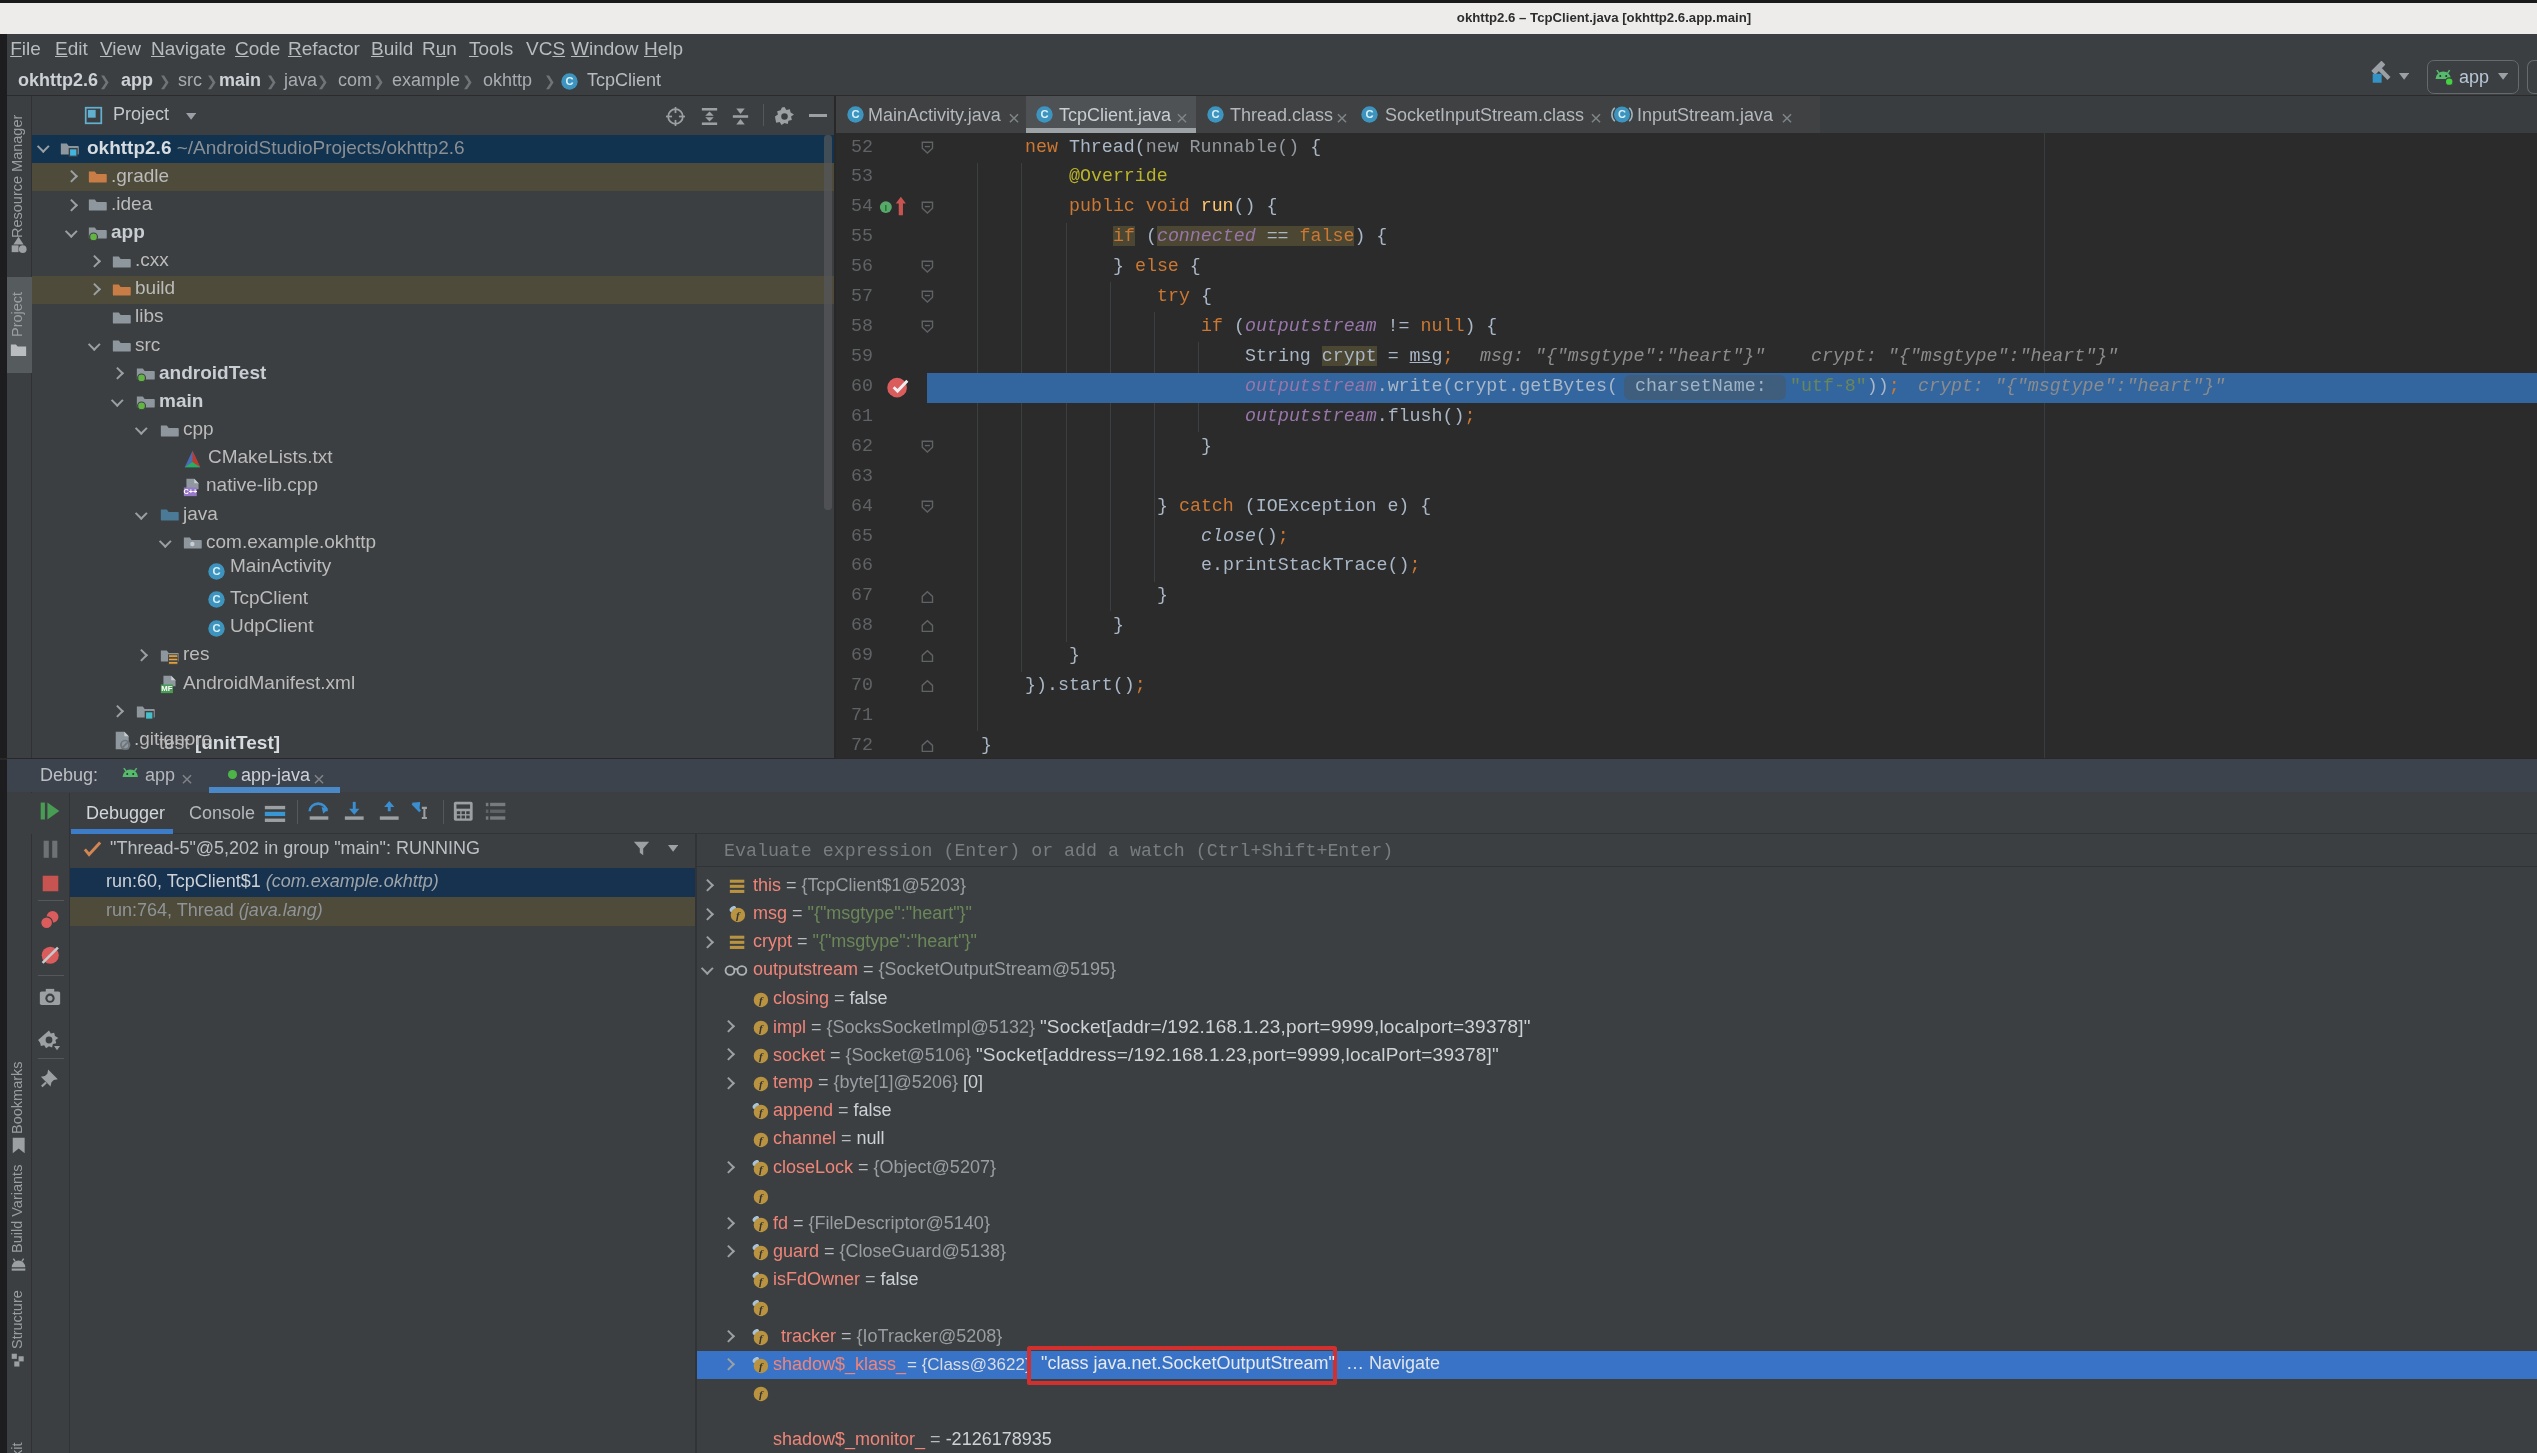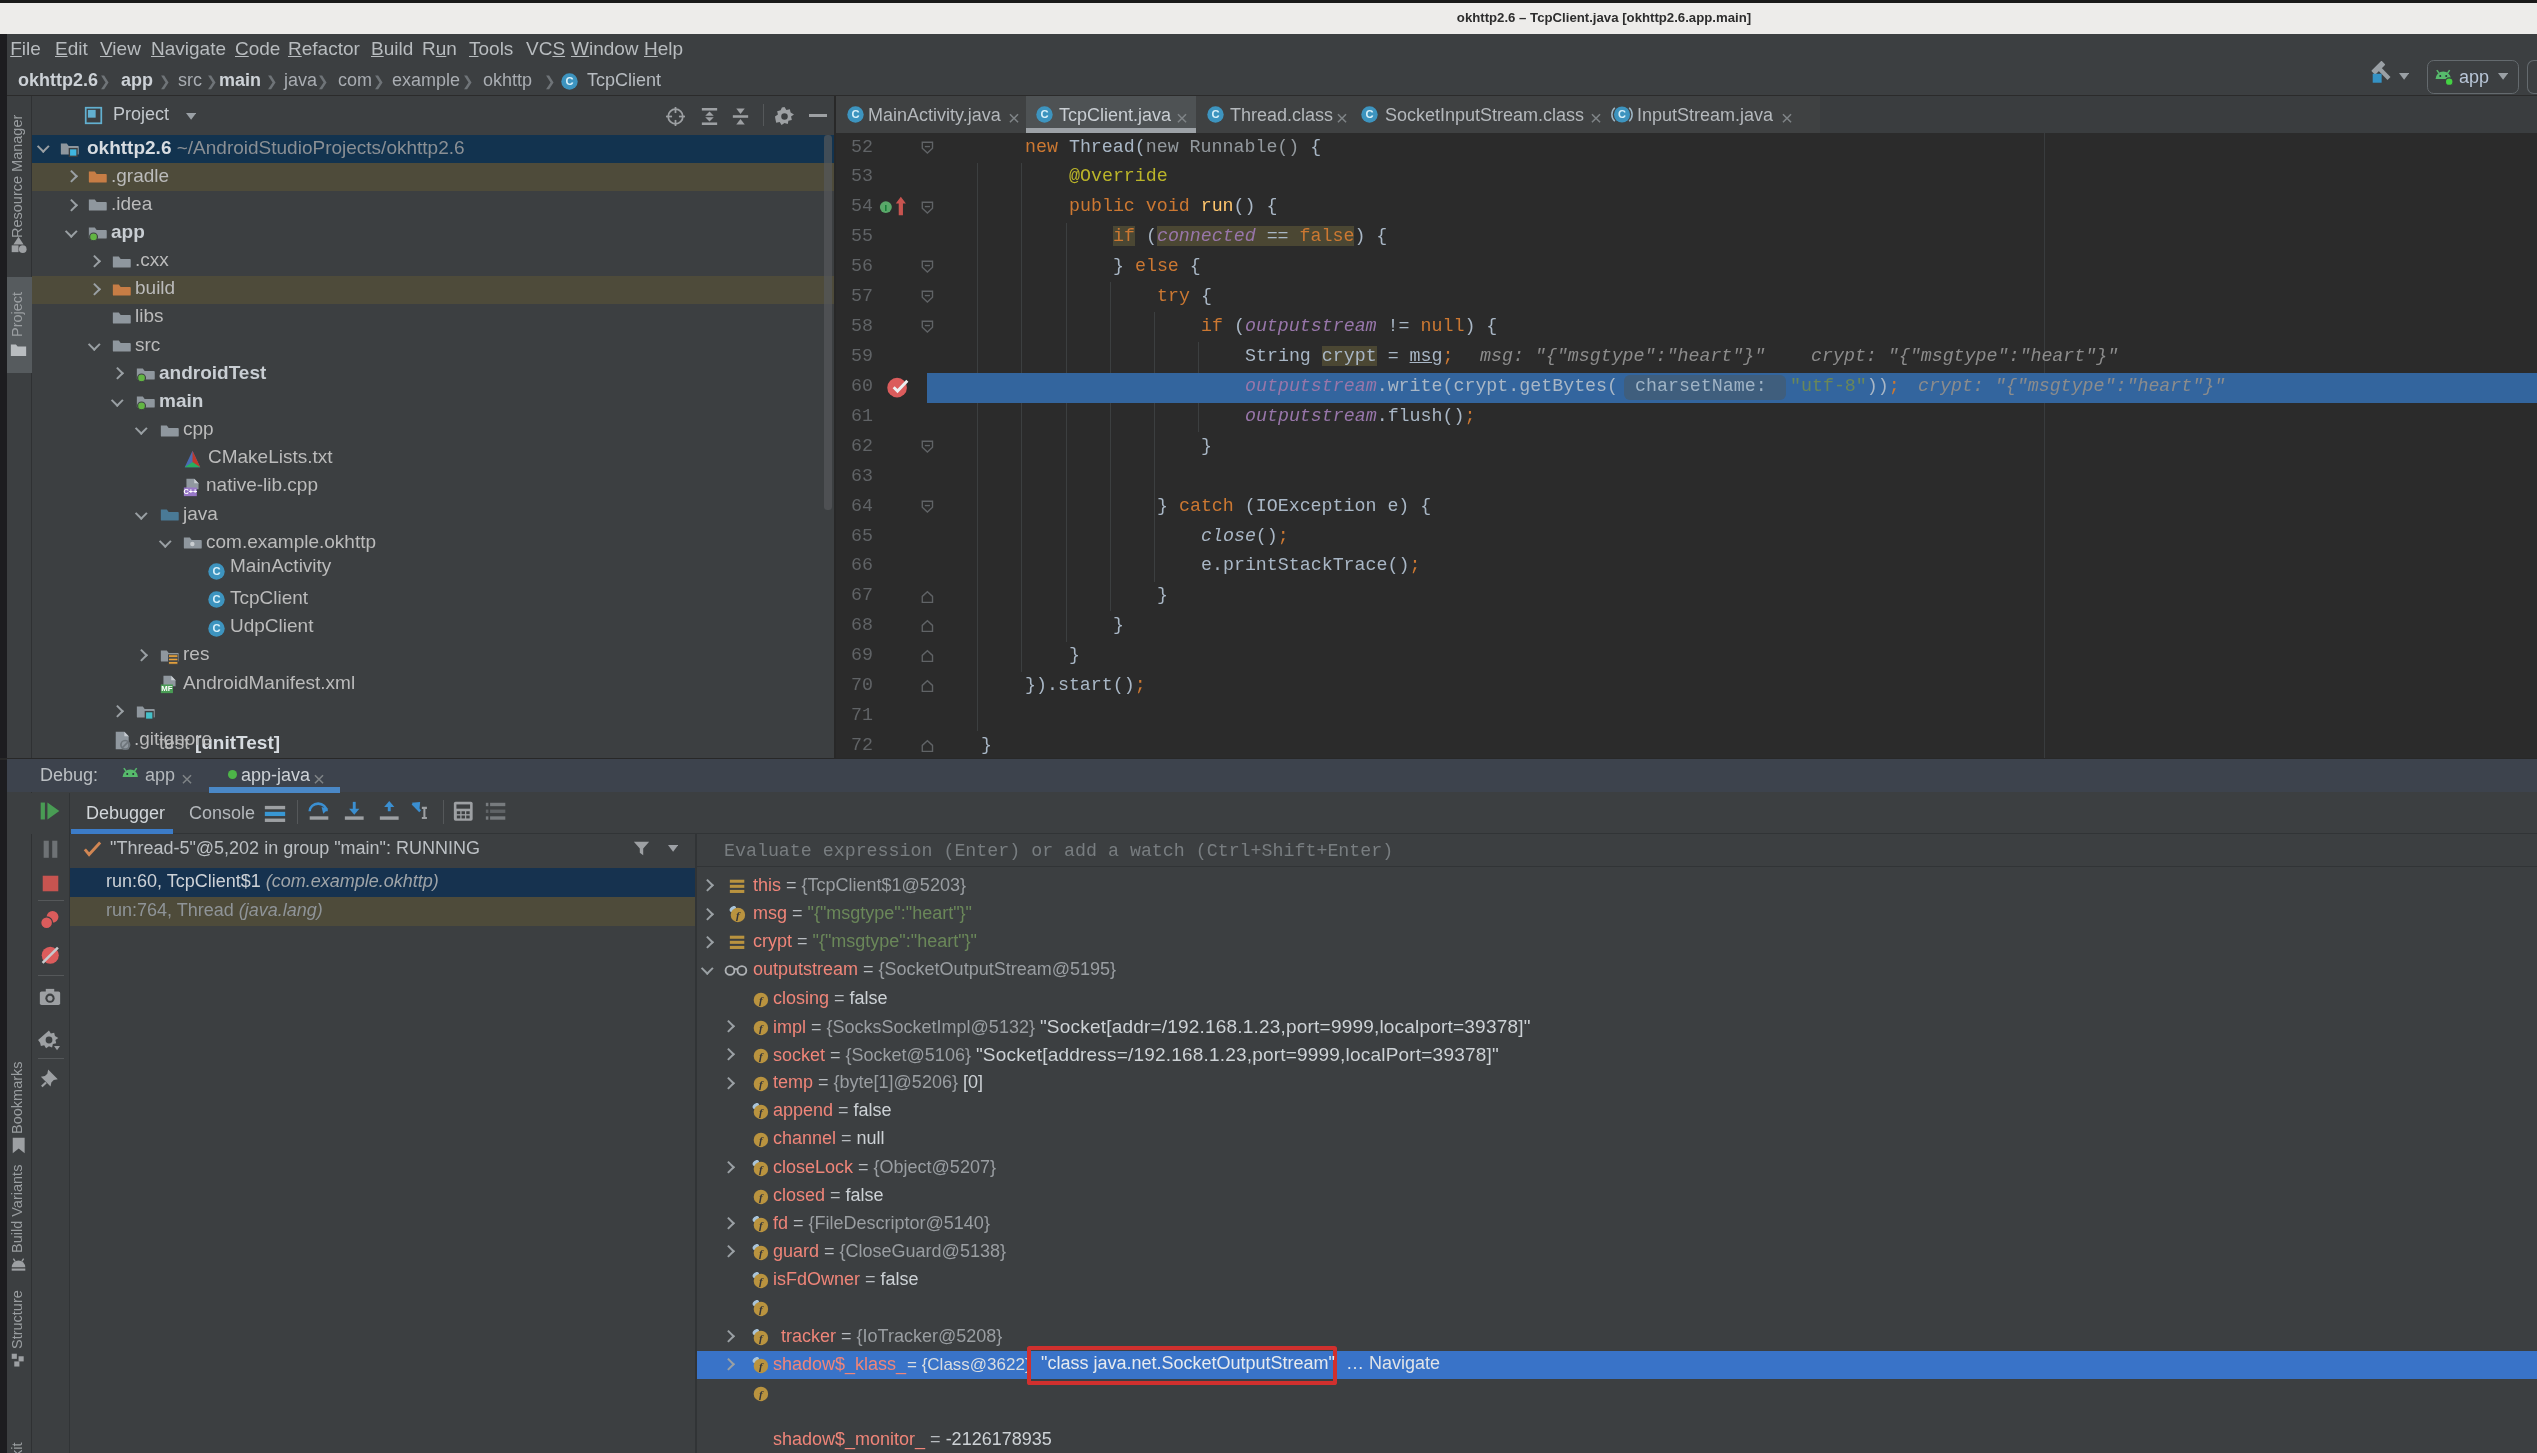--- a/index.html
+++ b/index.html
@@ -640,23 +640,20 @@
       <circle cx="10.5" cy="10.5" r="8.5" fill="#b9933f"></circle>
       <text x="10.5" y="15" font-size="13" font-style="italic" font-weight="bold" fill="#32343a" text-anchor="middle" font-family="Liberation Serif">f</text>
     </svg>
 <div class="abs" style="top:1154px;left:0;width:2538px;height:28px">
       <span class="abs ui" style="left:773px;top:2.6px"><span class="vname">closeLock</span><span style="color:#b8bcc0"> = </span><span class="vval">{Object@5207}</span></span>
     </div>
 <svg class="abs" style="left:752px;top:1188px" width="17" height="17" viewBox="0 0 20 20">
       <circle cx="10.5" cy="10.5" r="8.5" fill="#b9933f"></circle>
       <text x="10.5" y="15" font-size="13" font-style="italic" font-weight="bold" fill="#32343a" text-anchor="middle" font-family="Liberation Serif">f</text>
     </svg>
-<div class="abs" style="top:1182px;left:0;width:2538px;height:28px">
-      <span class="abs ui" style="left:773px;top:2.6px"><span class="vname">closed</span><span style="color:#b8bcc0"> = </span><span class="vwhite">false</span></span>
-    </div>
 <div class="chev r abs" style="left:724px;top:1219px"></div>
 <svg class="abs" style="left:752px;top:1216px" width="17" height="17" viewBox="0 0 20 20">
       <ellipse cx="4.5" cy="3.5" rx="4.2" ry="2.8" fill="#a9c4da" transform="rotate(-38 4.5 3.5)"></ellipse>
       <line x1="6" y1="5" x2="8.5" y2="8.5" stroke="#8fa5b5" stroke-width="1.6"></line>
       <circle cx="10.5" cy="10.5" r="8.5" fill="#b9933f"></circle>
       <text x="10.5" y="15" font-size="13" font-style="italic" font-weight="bold" fill="#32343a" text-anchor="middle" font-family="Liberation Serif">f</text>
     </svg>
 <div class="abs" style="top:1210px;left:0;width:2538px;height:28px">
       <span class="abs ui" style="left:773px;top:2.6px"><span class="vname">fd</span><span style="color:#b8bcc0"> = </span><span class="vval">{FileDescriptor@5140}</span></span>
     </div>

